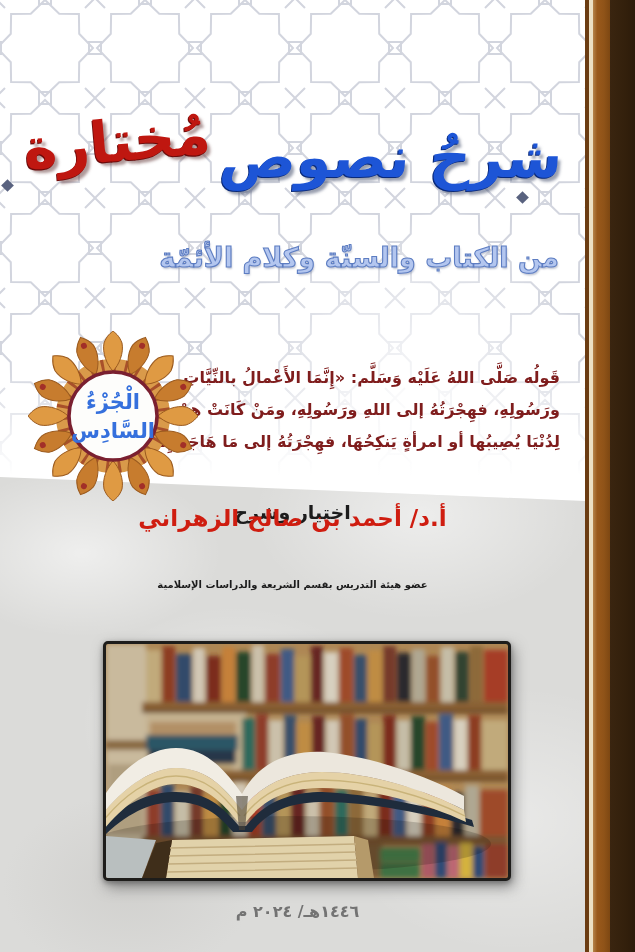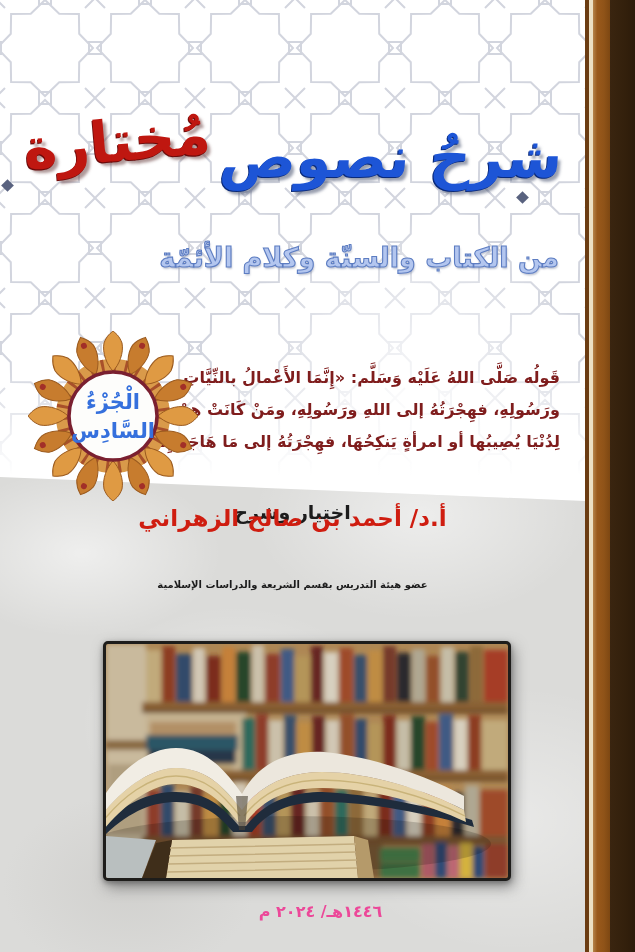--- a/index.html
+++ b/index.html
@@ -65,21 +65,21 @@
   .byline-affiliation{top:579px;font-size:10px;}
   .byline-university{top:610px;font-size:16px;}
 
   
   .photo-frame{position:absolute;left:103px;top:641px;width:402px;height:234px;
     border:3px solid #1e1d1b;border-radius:5px;overflow:hidden;background:#000;
     box-shadow:3px 6px 14px rgba(90,90,90,.65), 0 2px 5px rgba(60,60,60,.5);}
   .photo-frame svg{display:block;}
 
   
-  .pub-date{top:902px;left:28px;font-size:16px;color:#ec4899;}
+  .pub-date{top:902px;left:5px;font-size:16px;color:#737373;}
 </style>
 </head>
 <body>
 
 <div class="cover">
 
   <svg class="bg-pattern" width="585" height="505">
     <defs>
       <pattern id="sp" width="100" height="100" patternUnits="userSpaceOnUse" patternTransform="translate(-5,-2)">
         <g fill="none" stroke="#c7cad6" stroke-width="2">

